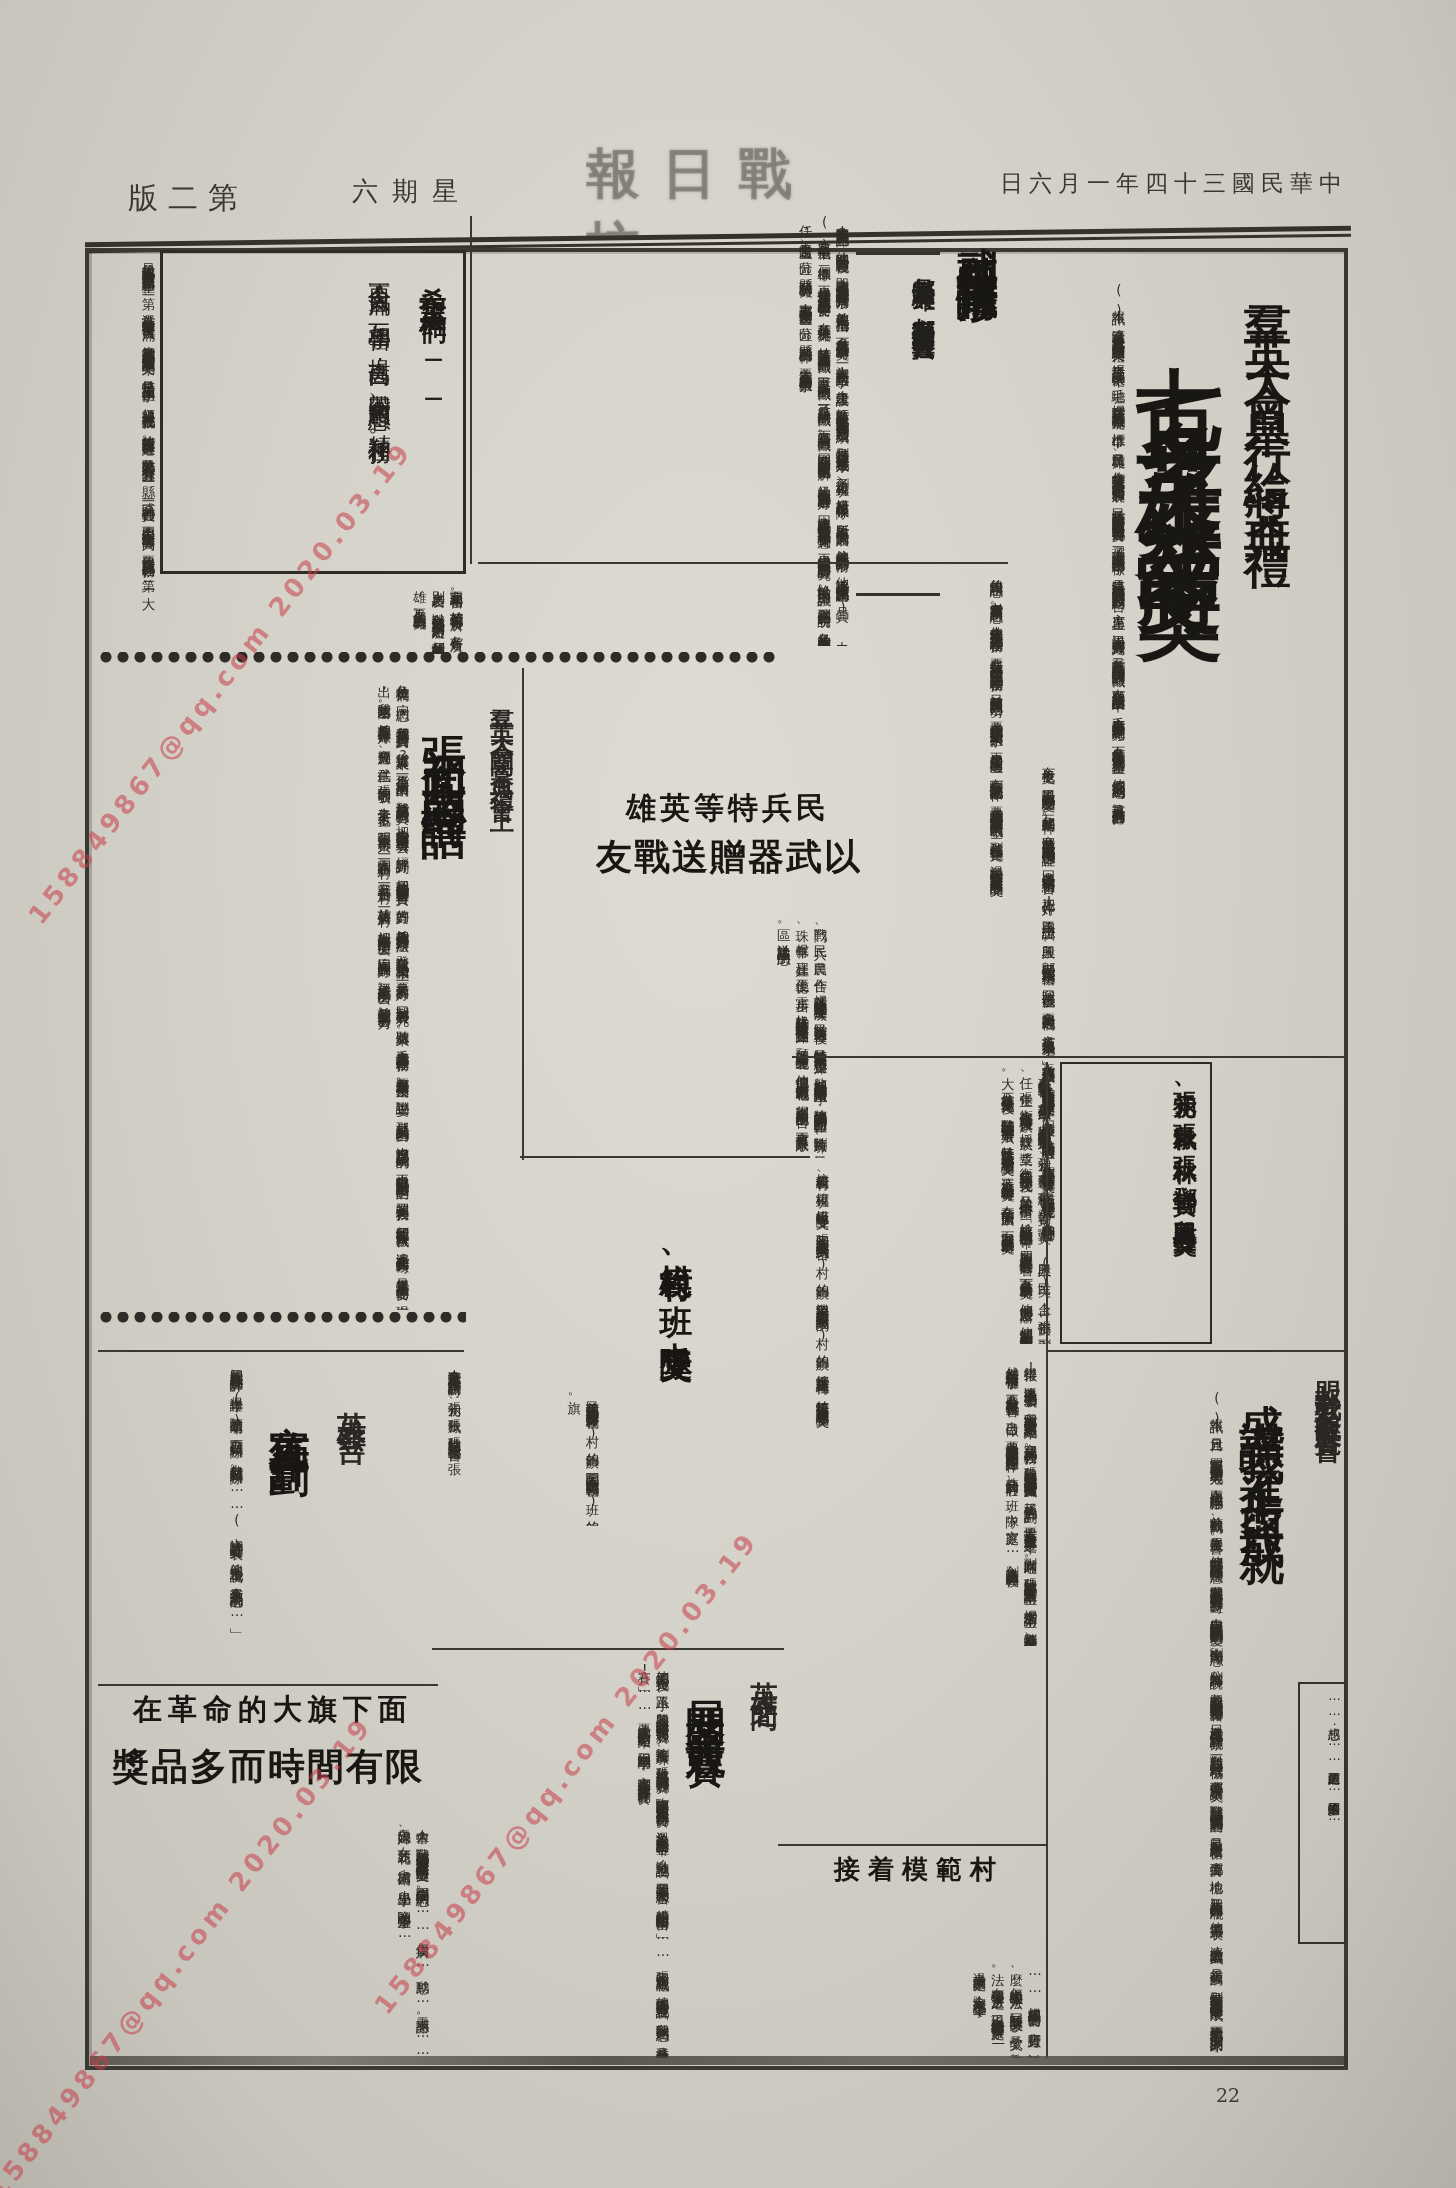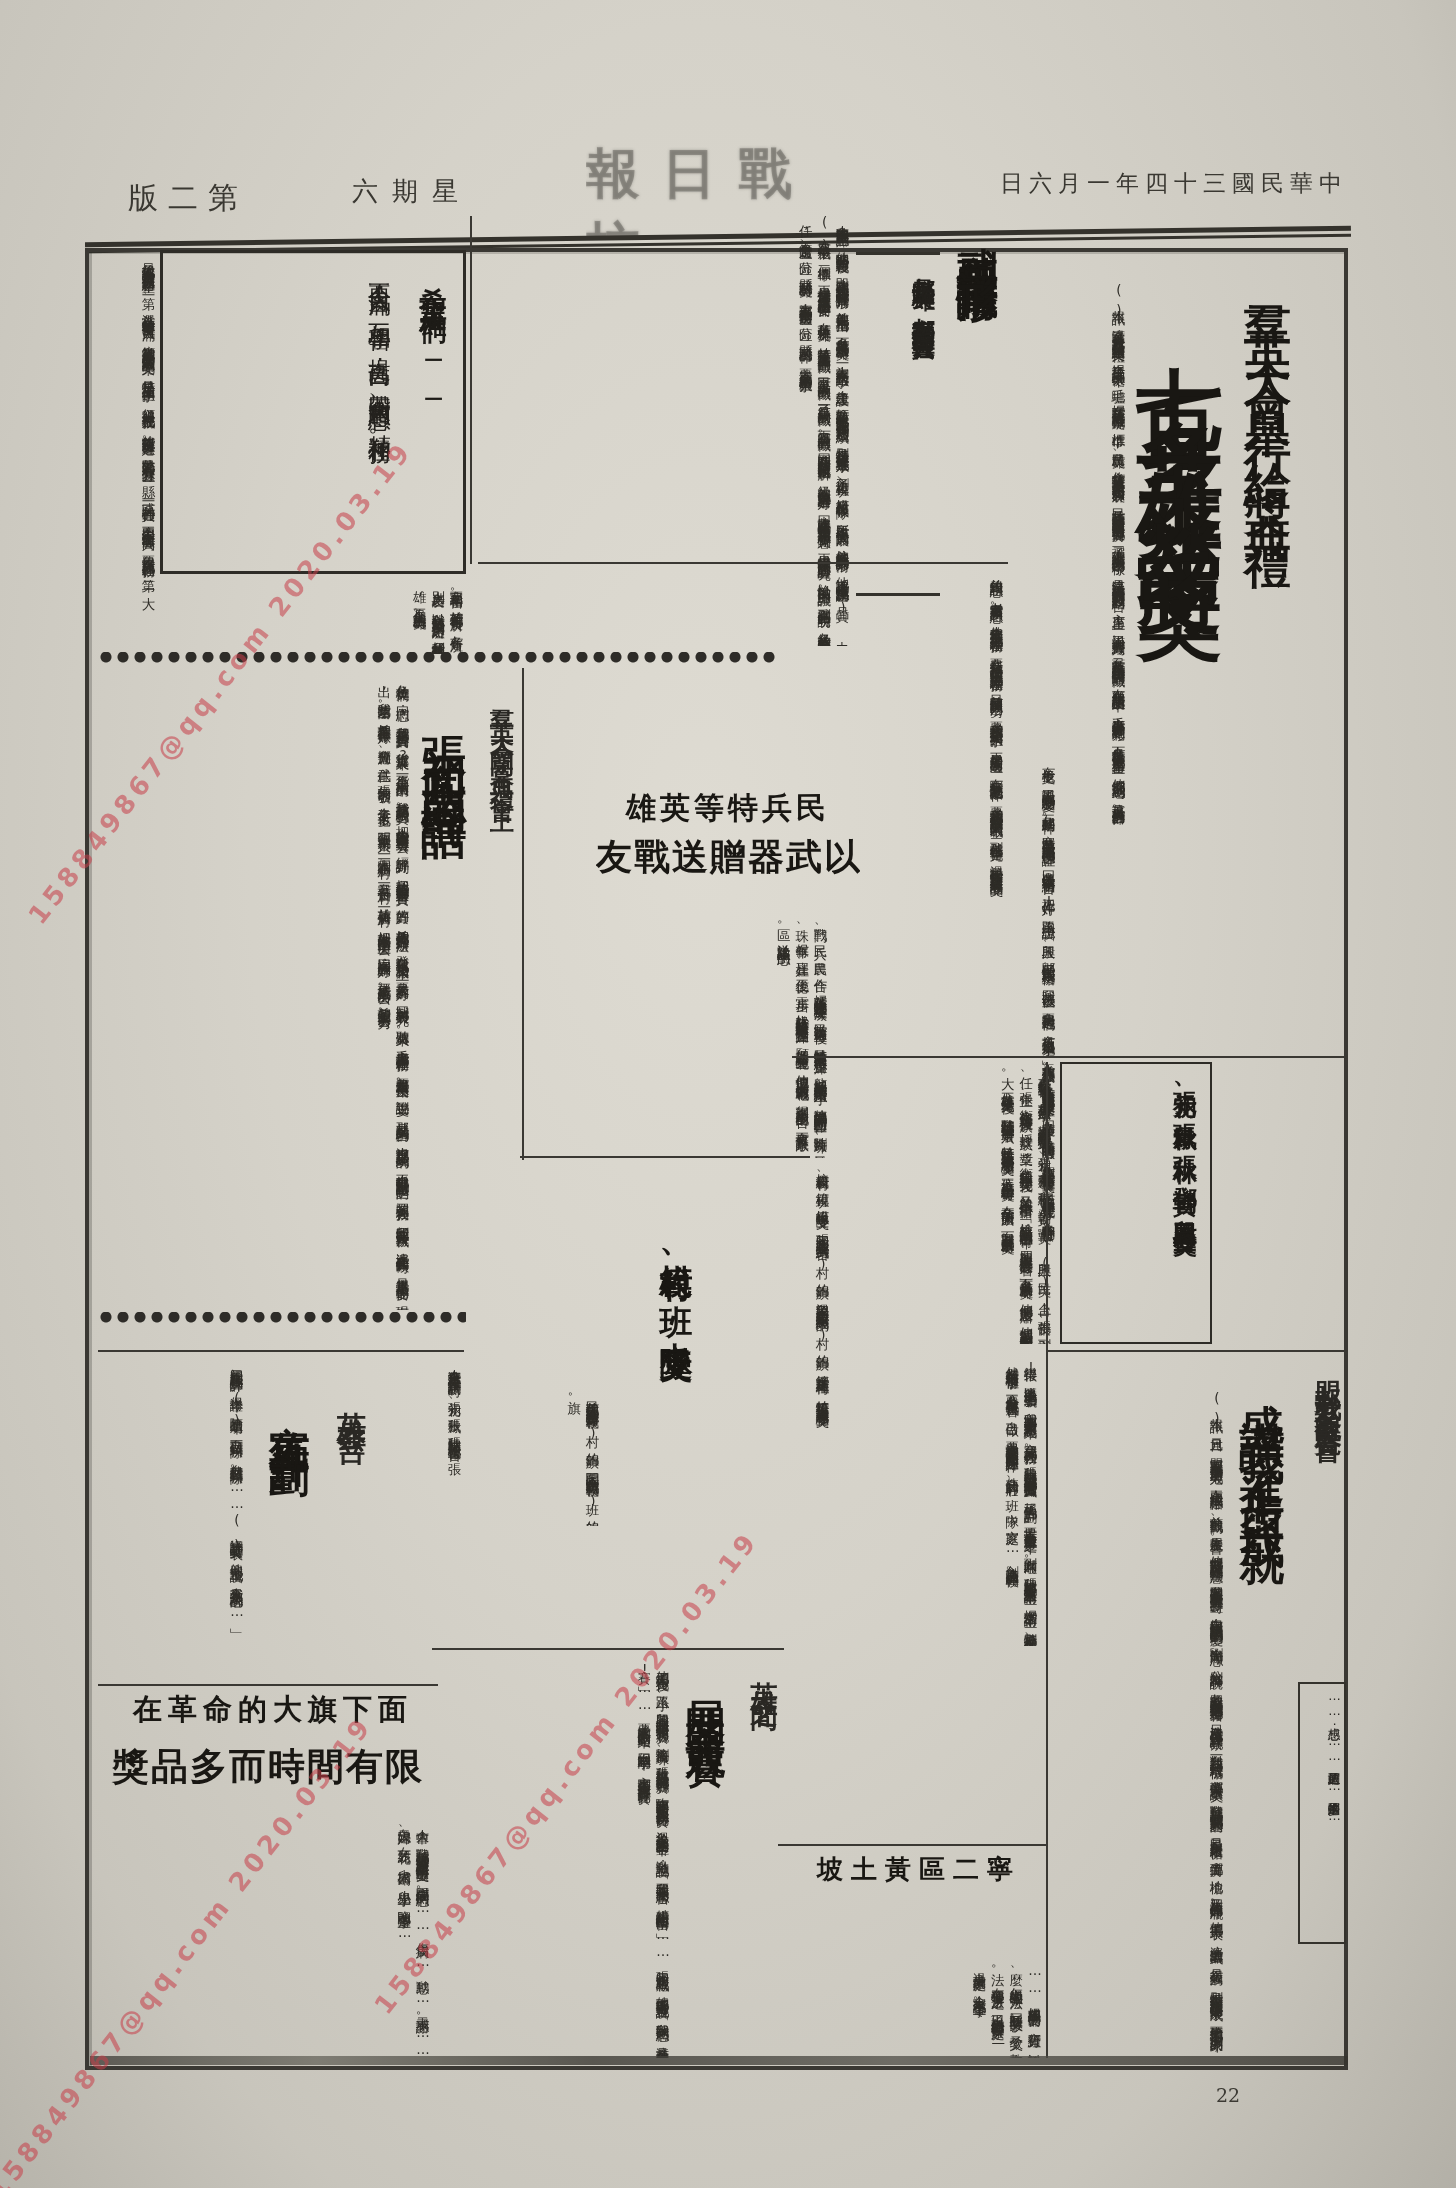--- a/index.html
+++ b/index.html
@@ -204,21 +204,21 @@
 
   <div class="block v" id="cp-kicker">英雄之間</div>
   <div class="block v headline" id="cp-head">展開革命競賽</div>
   <div class="block v bodytext" id="cp-body">他們三人報告完後,路玉小、段興玉同志同時站起來要和張初元競賽,接着劉海珠、張秋鳳等提出與其他英雄們競賽,臨南輝要同張初元和溫象拴的縣份比賽,溫象拴在大家比賽的掌聲中,激動地說:「我要同張初元同志學習,精耕細作向臨南學習!」……張初元同志起來應戰,他張開手臂歡喜地說:「我歡迎同志們,這是革命勝利的大競賽!」……要求比賽的人不斷的站起來,但因時間不早了,主席團希望大家會後再訂條件比賽。</div>
 
   <div class="block rtl-line" id="dn-head1">在革命的大旗下面</div>
   <div class="block rtl-line" id="dn-head2">獎品多而時間有限</div>
   <div class="block v bodytext" id="dn-body">大會中,戰鬥英雄鄧朝貴等同志紛紛獻出自己所得的獎金,慰問傷病的同志們。……傷病員……感動……表示感謝。……白天媳婦、女兒紡花,大兒揹硝,小兒上小學,晚間齊上冬學……</div>
   <div class="block" id="rule-h7"></div>
 
-  <div class="block rtl-line" id="mf-head1">坡土黃區二寧</div>
+  <div class="block rtl-line" id="mf-head1">接着模範村</div>
   <div class="block v bodytext" id="mf-body">……根據各組不同的需要,實行分組,討論學什麼、怎樣學的教學方法,同時採取了父教子、子教父、夫教妻等互相幫助的學習方法。在這種學習方法之下,出現了村主任的模範學習家庭——這個一年前才翻過身來的家庭,全家人今年都上了冬學。</div>
   <div class="block" id="rule-h8"></div>
 
   <div class="block" id="bottom-smudge"></div>
   <div class="block" id="page-num">22</div>
 
   <div class="watermark" id="wm1">158849867@qq.com 2020.03.19</div>
   <div class="watermark" id="wm2">158849867@qq.com 2020.03.19</div>
   <div class="watermark" id="wm3">158849867@qq.com 2020.03.19</div>
 

